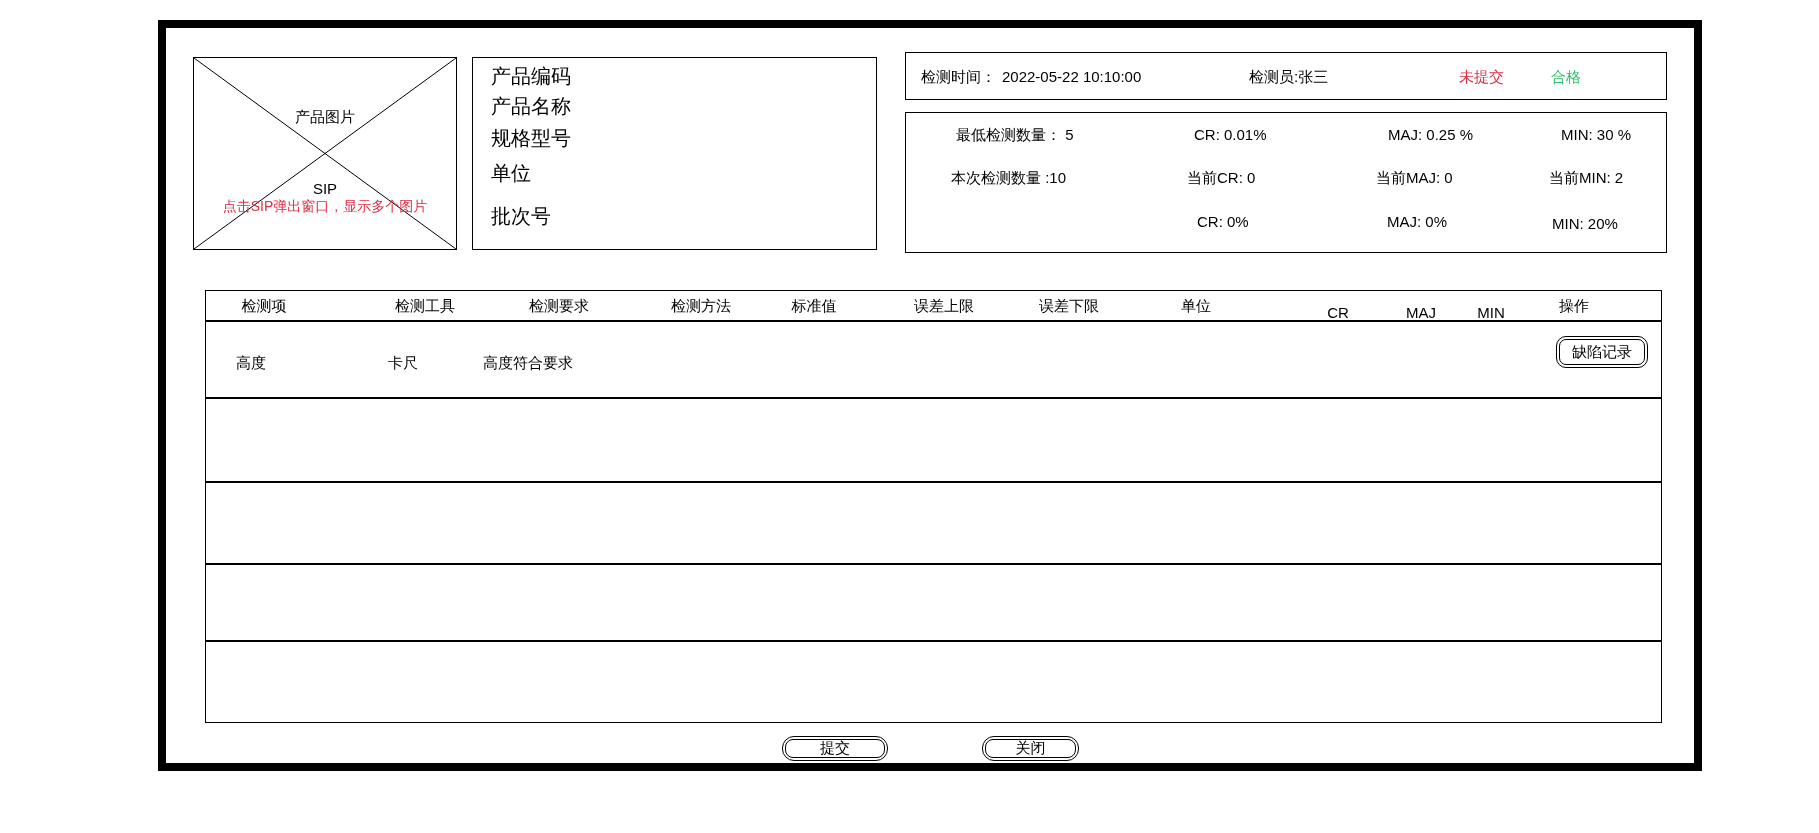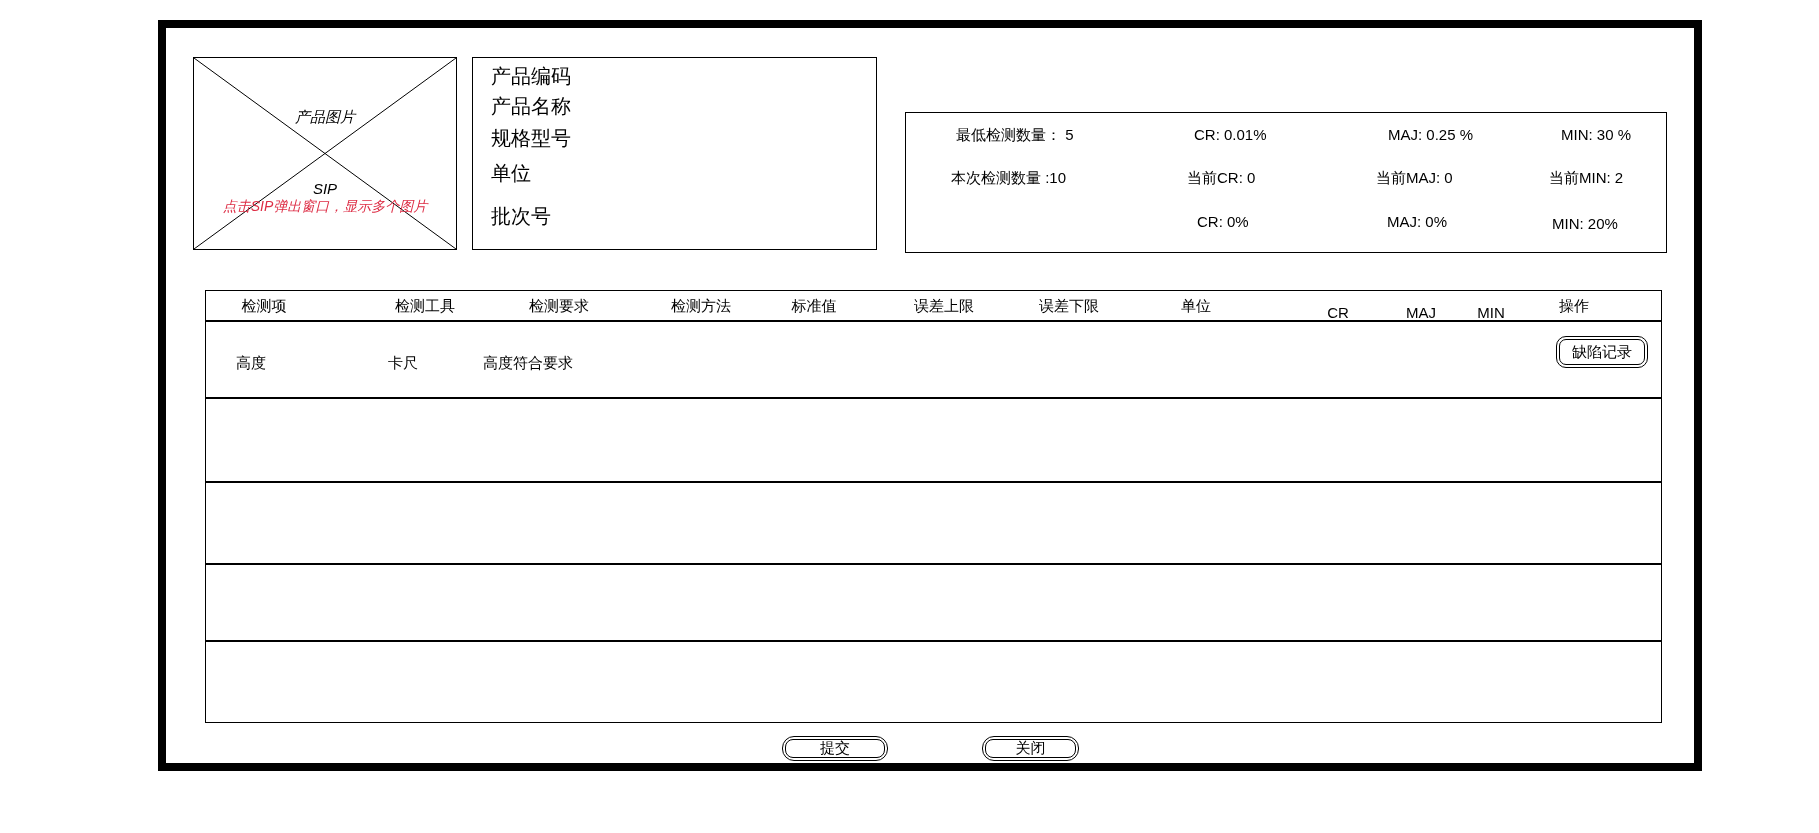--- a/index.html
+++ b/index.html
@@ -4,21 +4,21 @@
 <style>
   html,body{margin:0;padding:0;background:#fff;}
   #canvas{
     position:relative;width:1819px;height:833px;background:#fff;overflow:hidden;
     font-family:"Liberation Sans","DejaVu Sans",sans-serif;font-size:15px;color:#000;
   }
   .abs{position:absolute;}
   
   .frame{left:158px;top:20px;width:1544px;height:751px;border:8px solid #000;box-sizing:border-box;}
   
-  .img-box{left:193px;top:57px;width:264px;height:193px;border:1.5px solid #000;box-sizing:border-box;font-style:italic;}
+  .img-box{left:193px;top:57px;width:264px;height:193px;border:1.5px solid #000;box-sizing:border-box;}
   .img-box svg{position:absolute;inset:0;width:100%;height:100%;}
   .img-box .lbl{position:absolute;left:50%;transform:translateX(-50%);background:#fff;padding:0 3px;white-space:nowrap;}
   .lbl-img{top:50px;}
   .lbl-sip{top:122px;}
   .sip-hint{position:absolute;left:50%;transform:translateX(-50%);top:140px;color:var(--status-red,#dd2c44);white-space:nowrap;font-size:14px;}
   
   .fields-box{left:472px;top:57px;width:405px;height:193px;border:1.5px solid #000;box-sizing:border-box;}
   .fields-box .fld{position:absolute;left:18px;font-size:20px;line-height:20px;white-space:nowrap;}
   
   .head-box{left:905px;top:52px;width:762px;height:48px;border:1.5px solid #000;box-sizing:border-box;}
@@ -64,20 +64,27 @@
   </div>
 
   <div class="abs fields-box">
     <div class="fld" style="top:8px">产品编码</div>
     <div class="fld" style="top:38px">产品名称</div>
     <div class="fld" style="top:70px">规格型号</div>
     <div class="fld" style="top:105px">单位</div>
     <div class="fld" style="top:148px">批次号</div>
   </div>
 
+  <div class="abs head-box">
+    <span class="t-label">检测时间：</span>
+    <span class="t-value">2022-05-22  10:10:00</span>
+    <span class="t-inspector">检测员:张三</span>
+    <span class="t-submit">未提交</span>
+    <span class="t-result">合格</span>
+  </div>
 
   <div class="abs stats-box">
     <span style="left:50px;top:12px">最低检测数量： 5</span>
     <span style="left:288px;top:12px">CR: 0.01%</span>
     <span style="left:482px;top:12px">MAJ: 0.25 %</span>
     <span style="left:655px;top:12px">MIN: 30 %</span>
     <span style="left:45px;top:55px">本次检测数量 :10</span>
     <span style="left:281px;top:55px">当前CR: 0</span>
     <span style="left:470px;top:55px">当前MAJ: 0</span>
     <span style="left:643px;top:55px">当前MIN: 2</span>

